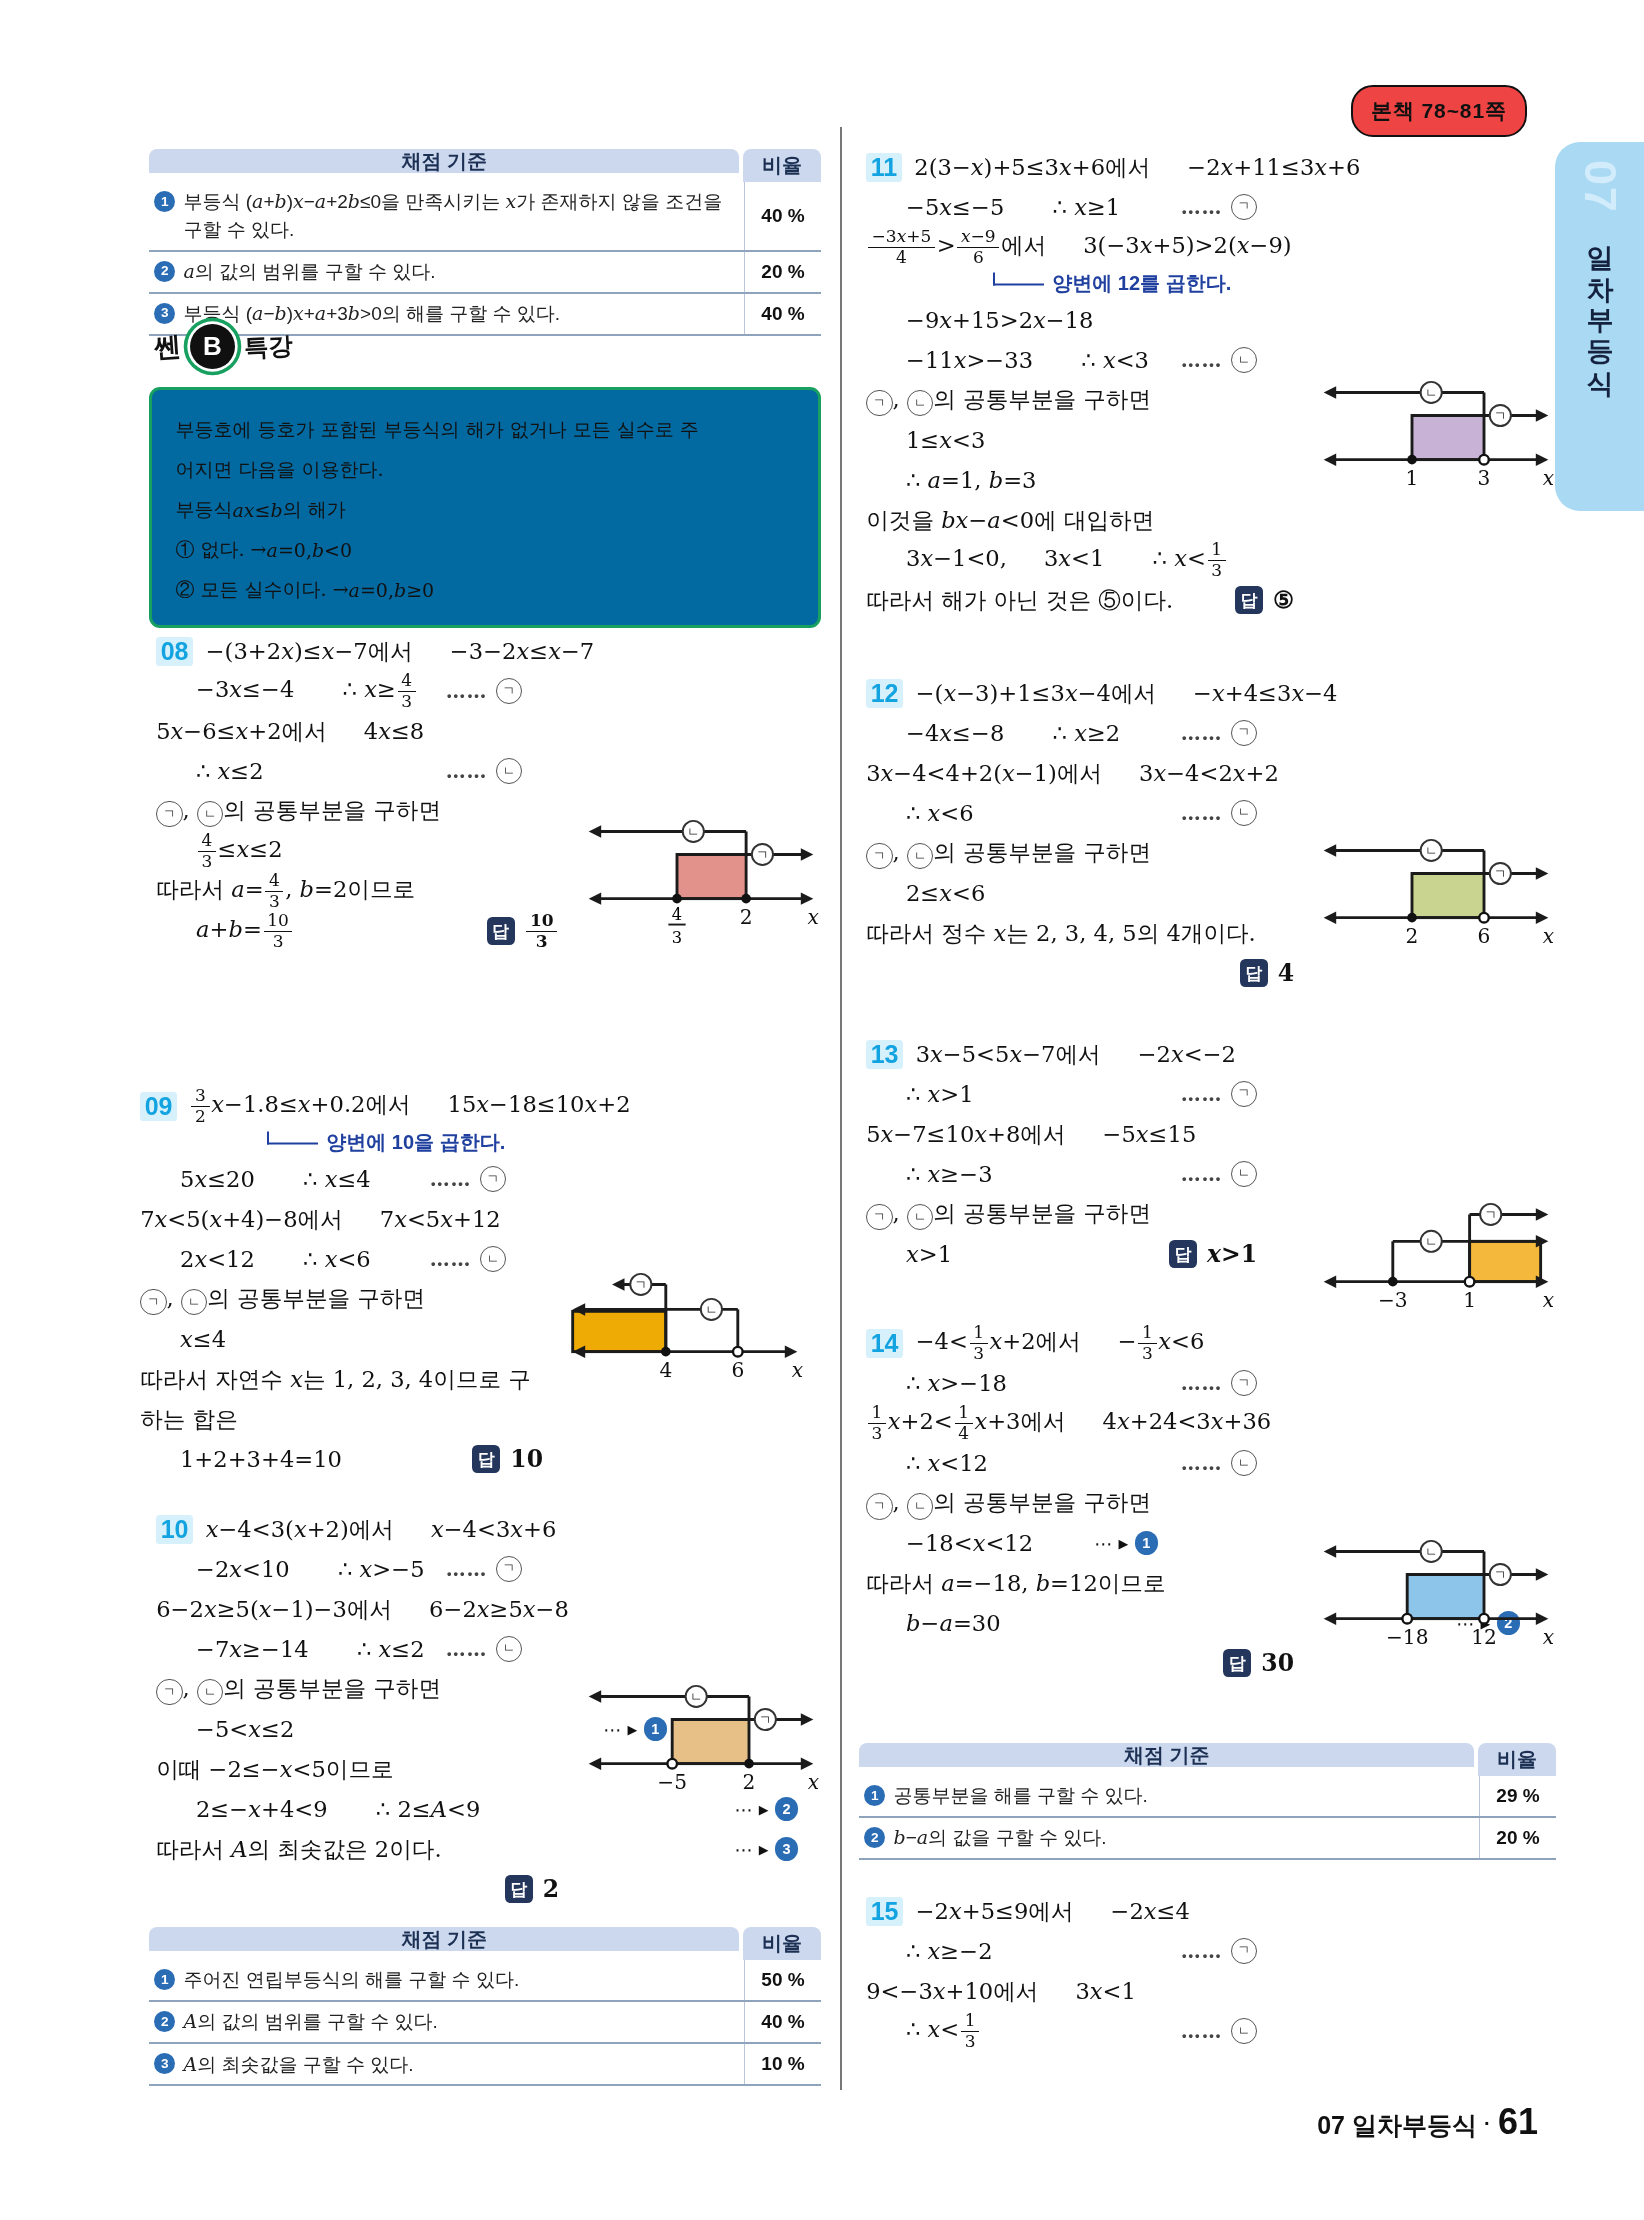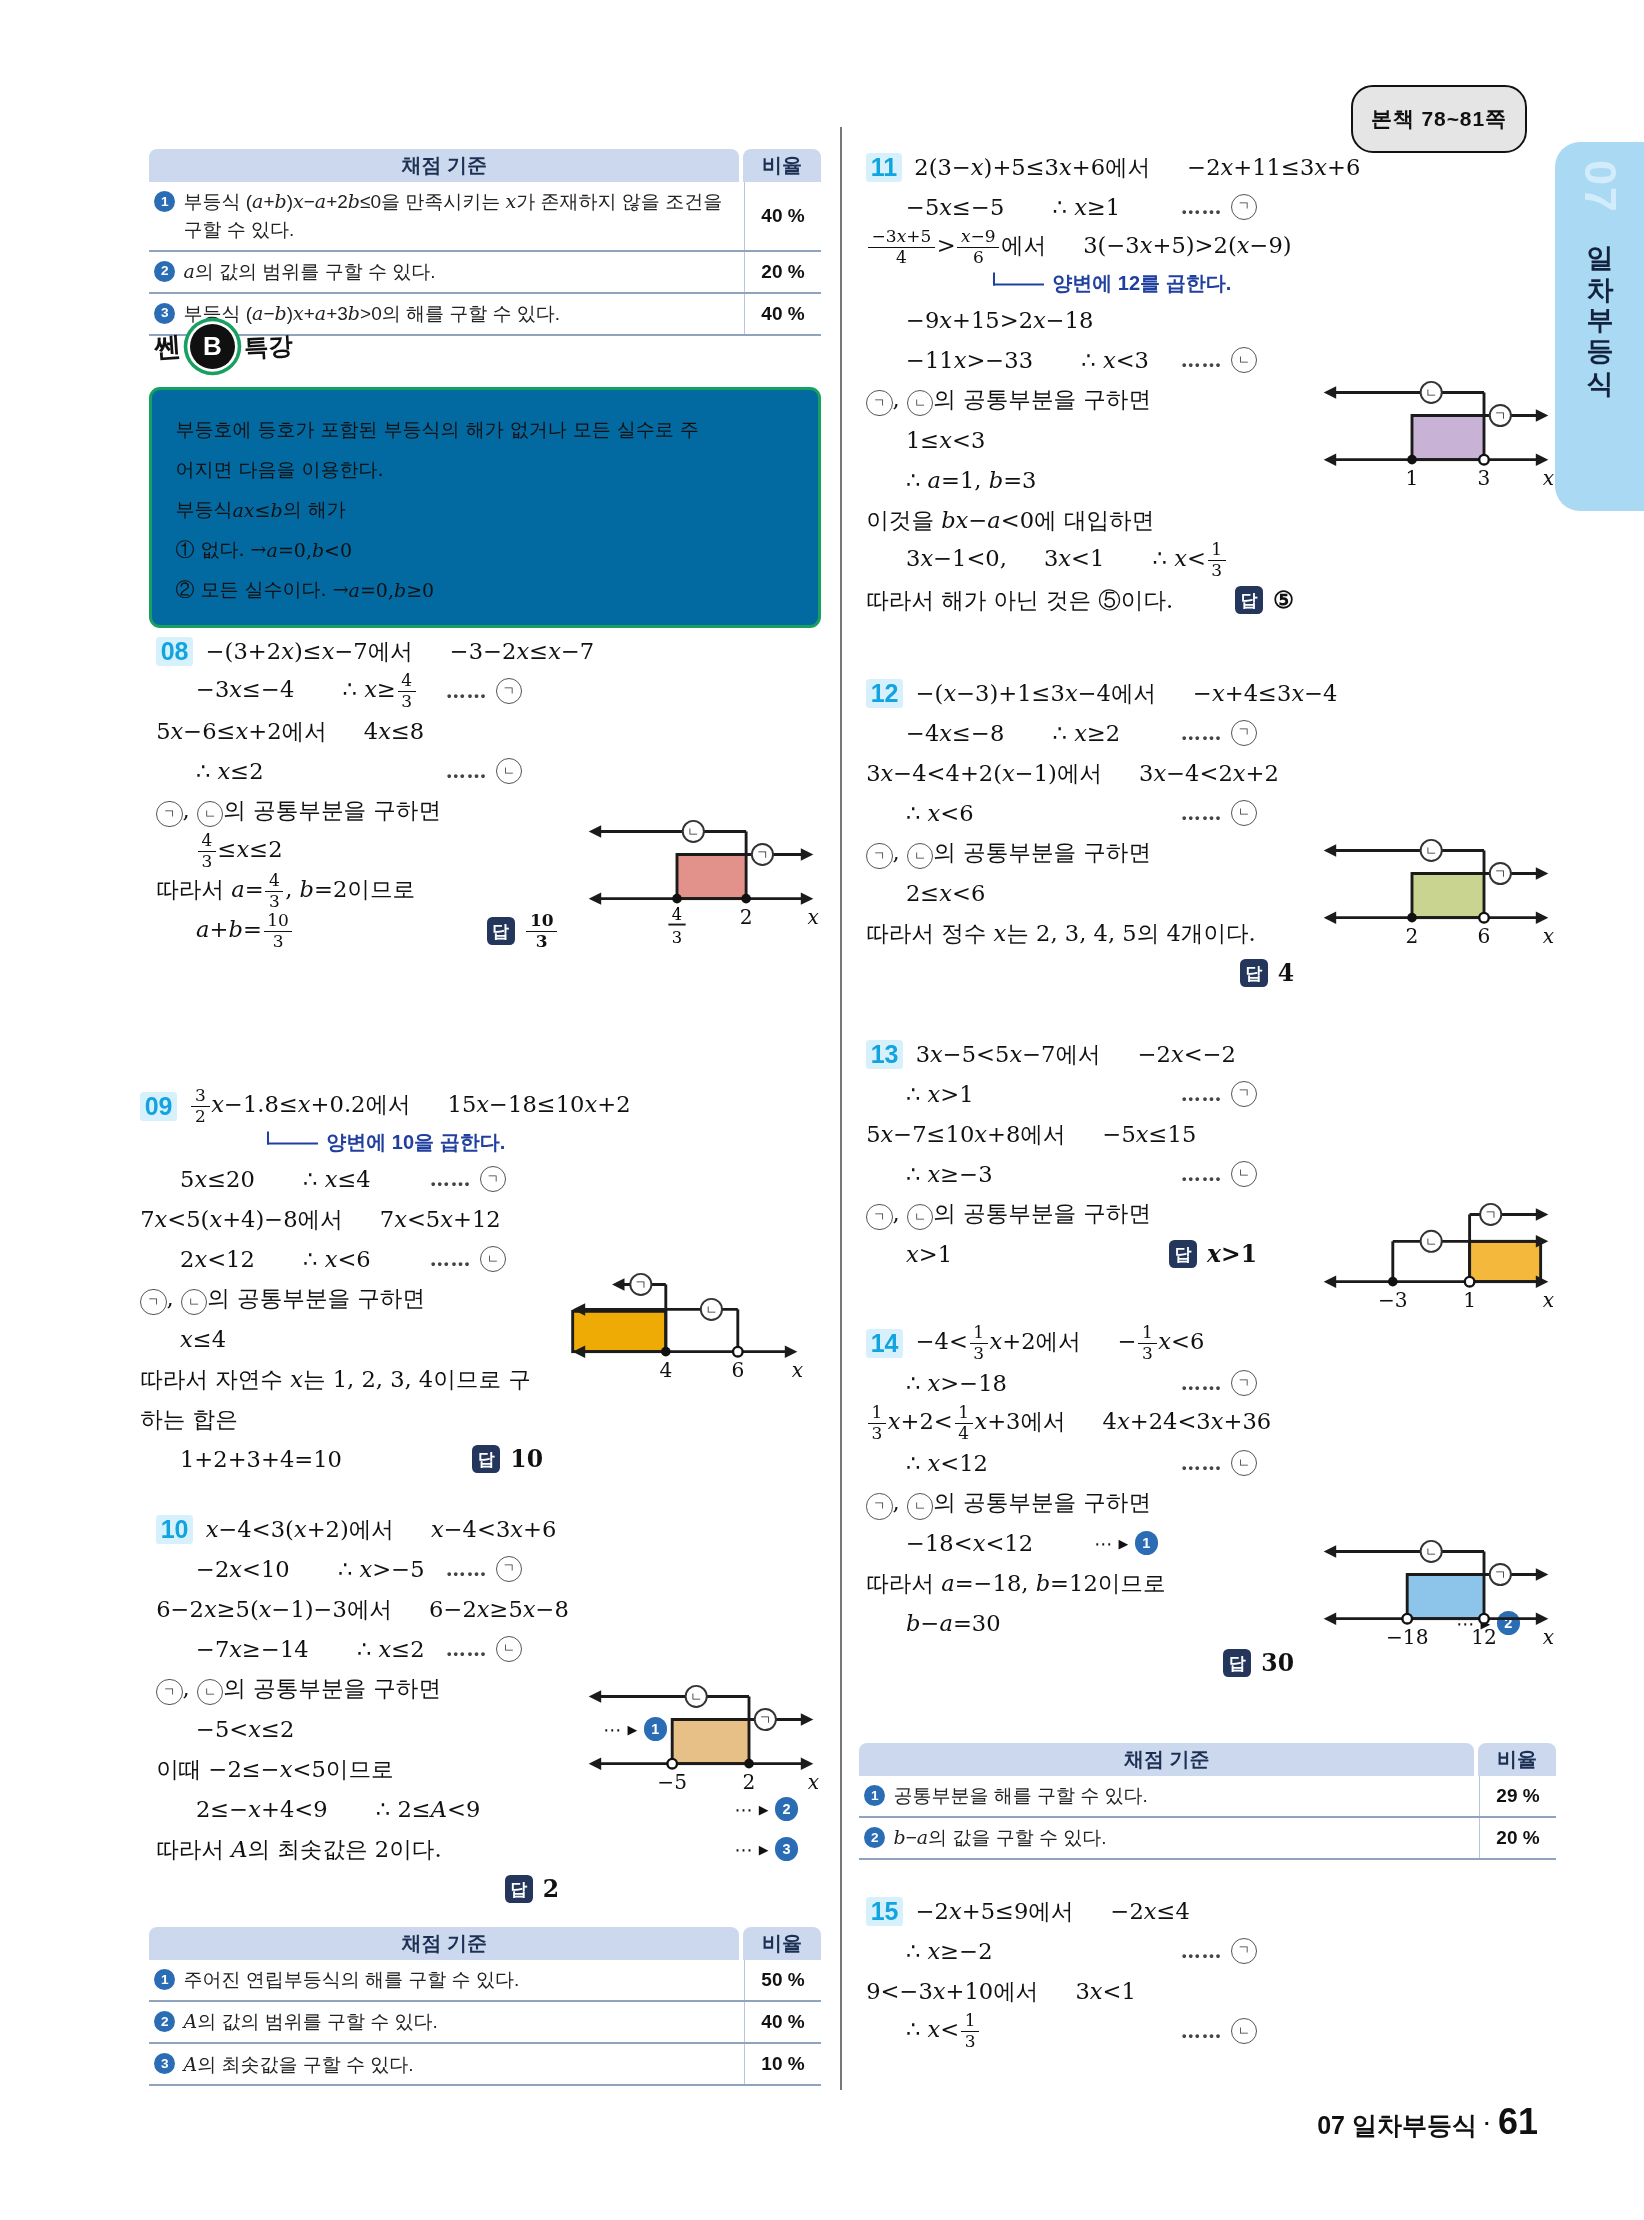--- a/index.html
+++ b/index.html
@@ -1,36 +1,36 @@
 <!DOCTYPE html>
 <html style="font-size:14.5px"><head>
 <meta charset="utf-8">
 <style>
   html,body{margin:0;padding:0;}
   body{width:1645px;height:2221px;position:relative;background:#ffffff;
        font-family:"Liberation Sans",sans-serif;color:#111;overflow:hidden;}
 
   
   .pill{position:absolute;left:1351px;top:85px;border:2.7px solid #111;border-radius:22px;
-        padding:18px 18px;font-weight:800;font-size:21px;letter-spacing:0.9px;background:#e5e5e5;}
+        padding:10px 18px;font-weight:800;font-size:21px;letter-spacing:0.9px;background:#ef4444;}
   .tab{position:absolute;right:0;top:142px;width:90px;height:369px;background:#a9d9f3;
        border-radius:25px 0 0 25px;display:flex;flex-direction:column;align-items:center;
        padding-top:18px;box-sizing:border-box;gap:12.7px;}
   .tabnum{writing-mode:vertical-rl;font-size:45px;font-weight:800;color:#d2ecfb;letter-spacing:1.8px;}
   .tablabel{writing-mode:vertical-rl;font-size:27px;font-weight:800;color:#15223f;letter-spacing:4.5px;}
   .divline{position:absolute;left:840px;top:127px;width:1.8px;height:1963px;background:#777;}
   .footer{position:absolute;right:107px;top:2101px;display:flex;align-items:baseline;gap:7.2px;}
   .fchap{font-weight:800;font-size:25px;}
   .fdot{font-weight:800;font-size:20px;transform:translateY(-3.6px);}
   .fpage{font-weight:800;font-size:36px;}
 
   
   .tbl{position:absolute;}
   .thead{display:flex;gap:3.6px;}
-  .th1{flex:1;background:#ccd8ed;border-radius:8.1px 8.1px 0 0;height:33px;display:flex;
+  .th1{flex:1;background:#ccd8ed;border-radius:8.1px 8.1px 0 0;height:24px;display:flex;
        align-items:center;justify-content:center;font-weight:800;font-size:20px;color:#1c3054;}
   .th2{width:78px;background:#ccd8ed;border-radius:8.1px 8.1px 0 0;height:33px;display:flex;
        align-items:center;justify-content:center;font-weight:800;font-size:20px;color:#1c3054;font-family:Liberation Serif, serif;}
   .trow{display:flex;background:#fff;border-bottom:2.3px solid #8fa3bd;}
   .tc1{flex:1;padding:6.3px 9px 6.3px 5.4px;font-size:19px;line-height:1.45;display:flex;gap:8.1px;
        border-right:1.8px solid #b9c6da;align-items:flex-start;color:#222;}
   .tc2{width:76px;display:flex;align-items:center;justify-content:center;font-weight:700;font-size:19px;}
   .tnum{min-width:21px;height:21px;border-radius:50%;background:#2a6db5;color:#fff;display:inline-flex;
         align-items:center;justify-content:center;font-size:13.6px;font-weight:700;margin-top:2.7px;flex:0 0 auto;}
 

